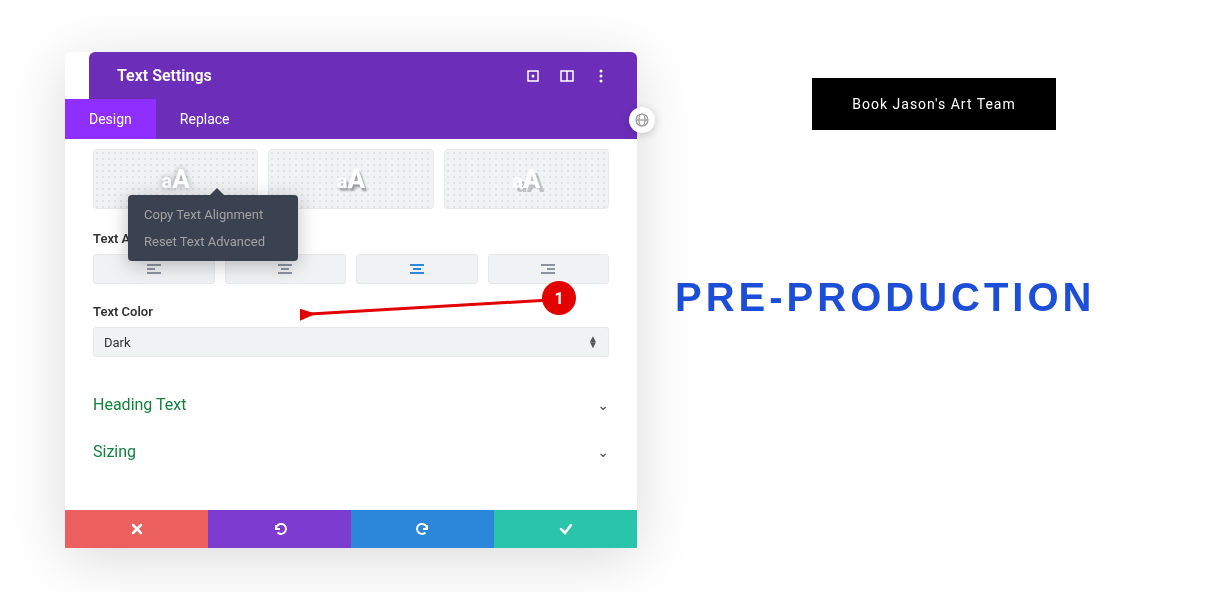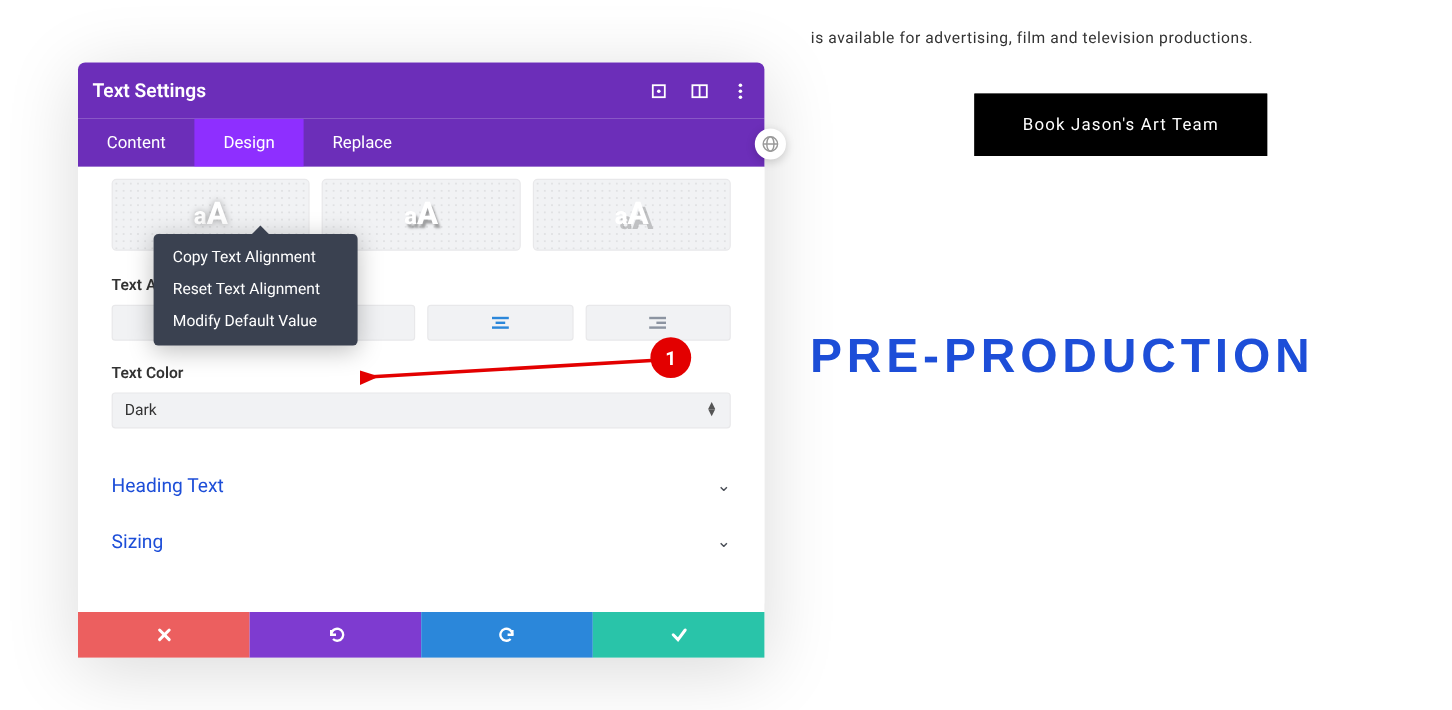--- a/index.html
+++ b/index.html
@@ -54,25 +54,26 @@
     width: 572px;
     height: 496px;
     background: #fff;
     box-shadow: 0 10px 60px rgba(0,0,0,0.15);
     border-radius: 6px;
     overflow: visible;
   }
   .panel-header {
     background: #6c2eb9;
     color: #fff;
-    padding: 14px 12px;
+    padding: 14px 28px;
     display: flex;
     align-items: center;
     justify-content: space-between;
     border-radius: 6px 6px 0 0;
+    margin-left: 24px;
   }
   .panel-title {
     font-size: 16px;
     font-weight: 600;
   }
   .header-icons { display: flex; gap: 18px; align-items: center; }
   .hicon { width: 16px; height: 16px; cursor: pointer; display: inline-flex; align-items: center; justify-content: center; }
   .hicon svg { width: 100%; height: 100%; }
 
   .tabs {
@@ -191,21 +192,21 @@
 
   .collap-row {
     display: flex;
     align-items: center;
     justify-content: space-between;
     padding: 14px 0;
     cursor: pointer;
   }
   .collap-title {
     font-size: 16px;
-    color: #1d4ed8;
+    color: #15803d;
   }
   .chev { font-size: 14px; color: #4a4f57; }
 
   .footer {
     position: absolute;
     bottom: 0;
     left: 0;
     right: 0;
     display: flex;
     height: 38px;
@@ -225,21 +226,21 @@
   .f-teal { background: #29c4a9; }
 
   .context-menu {
     position: absolute;
     top: 195px;
     left: 128px;
     width: 170px;
     background: #3a4150;
     border-radius: 4px;
     padding: 6px 0;
-    color: #ffffff;
+    color: #a3a3a3;
     z-index: 50;
     box-shadow: 0 4px 20px rgba(0,0,0,0.25);
   }
   .context-menu::before {
     content:"";
     position:absolute;
     top:-7px;
     left:82px;
     width:0;height:0;
     border-left:7px solid transparent;
@@ -289,21 +290,20 @@
     top: 292px;
     left: 300px;
     z-index: 65;
   }
 </style>
 </head>
 <body>
 
 <div class="bg-text">
   <br>
-  <span>is available for advertising, film and television productions.</span>
 </div>
 
 <div class="book-btn">
   <span>Book Jason's Art Team</span>
 </div>
 
 <div class="big-heading">PRE-PRODUCTION</div>
 
 <div class="panel">
   <div class="panel-header">
@@ -325,21 +325,20 @@
         <svg viewBox="0 0 16 16" fill="#fff">
             <circle cx="8" cy="3" r="1.5"></circle>
             <circle cx="8" cy="8" r="1.5"></circle>
             <circle cx="8" cy="13" r="1.5"></circle>
           </svg>
       </span>
     </div>
   </div>
 
   <div class="tabs">
-    <div class="tab">Content</div>
     <div class="tab active">Design</div>
     <div class="tab">Replace</div>
   </div>
 
   <div class="panel-body">
 
     <div class="shadow-row">
       <div class="shadow-opt">
           <div class="opt-dots"></div>
           <span class="aA v1"><span class="sm">a</span><span title="aA">A</span></span>
@@ -430,22 +429,21 @@
     <div class="fbtn f-teal">
       <svg viewBox="0 0 16 16" fill="none" stroke="#fff" stroke-width="2.5" stroke-linecap="round">
           <polyline points="3,8 7,12 13,4"></polyline>
         </svg>
     </div>
   </div>
 </div>
 
 <div class="context-menu">
   <div class="cm-item">Copy Text Alignment</div>
-  <div class="cm-item">Reset Text Alignment</div>
-  <div class="cm-item">Modify Default Value</div>
+  <div class="cm-item">Reset Text Advanced</div>
 </div>
 
 <div class="globe-badge">
   <svg width="16" height="16" viewBox="0 0 16 16" fill="none" stroke="#999" stroke-width="1.2">
     <circle cx="8" cy="8" r="6"></circle>
       <ellipse cx="8" cy="8" rx="3" ry="6"></ellipse>
       <line x1="2" y1="8" x2="14" y2="8"></line>
   </svg>
 </div>
 

